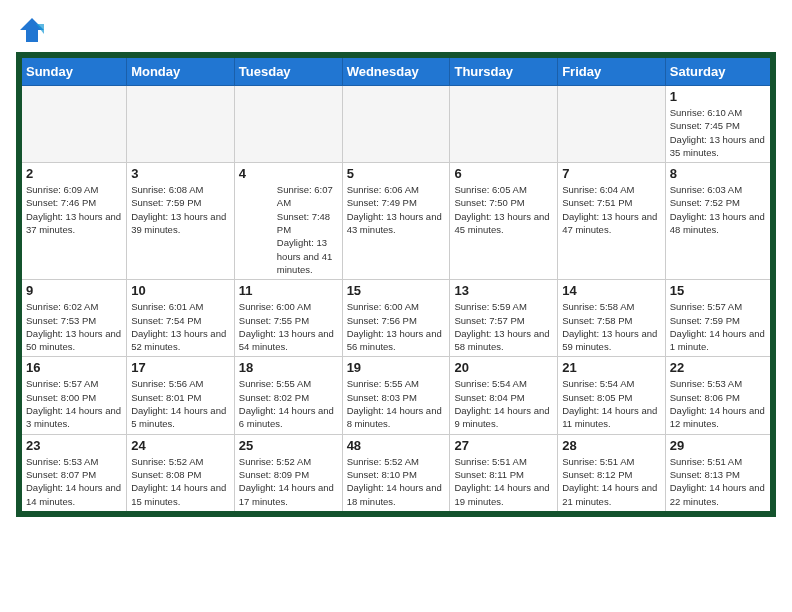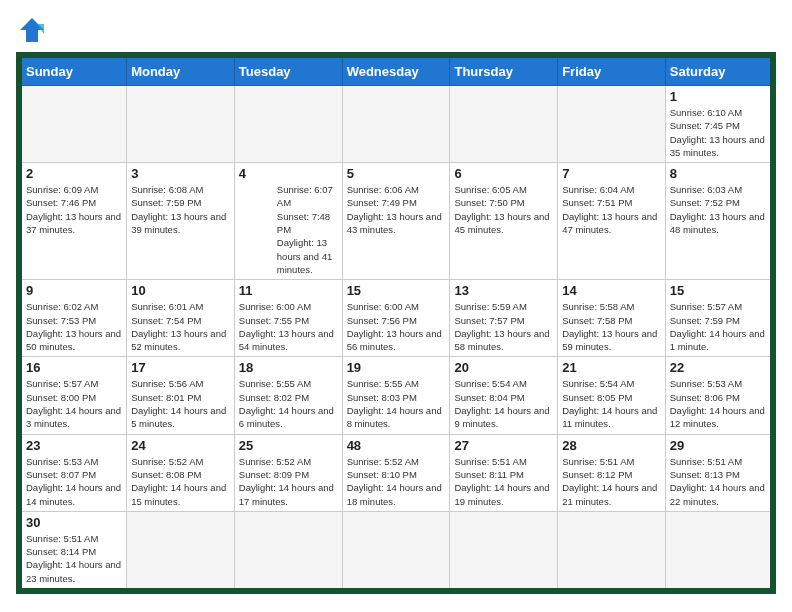--- a/index.html
+++ b/index.html
@@ -304,28 +304,14 @@
 Sunset: 8:12 PM
 Daylight: 14 hours and 21 minutes.</div>
         </td>
         <td>
           <span class="day-number">29</span>
           <div class="day-info" style="white-space: pre-line;">Sunrise: 5:51 AM
 Sunset: 8:13 PM
 Daylight: 14 hours and 22 minutes.</div>
         </td>
       </tr>
-      <tr class="last-row">
-        <td>
-          <span class="day-number">30</span>
-          <div class="day-info" style="white-space: pre-line;">Sunrise: 5:51 AM
-Sunset: 8:14 PM
-Daylight: 14 hours and 23 minutes.</div>
-        </td>
-        <td class="empty"></td>
-        <td class="empty"></td>
-        <td class="empty"></td>
-        <td class="empty"></td>
-        <td class="empty"></td>
-        <td class="empty"></td>
-      </tr>
     </tbody>
 </table>
 
 </body></html>

